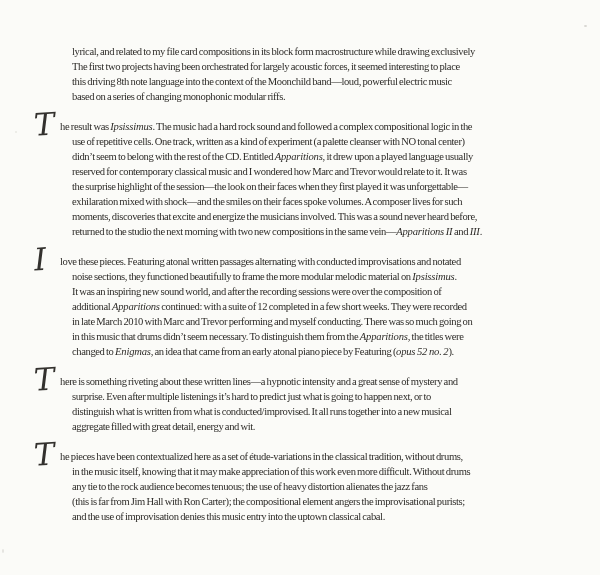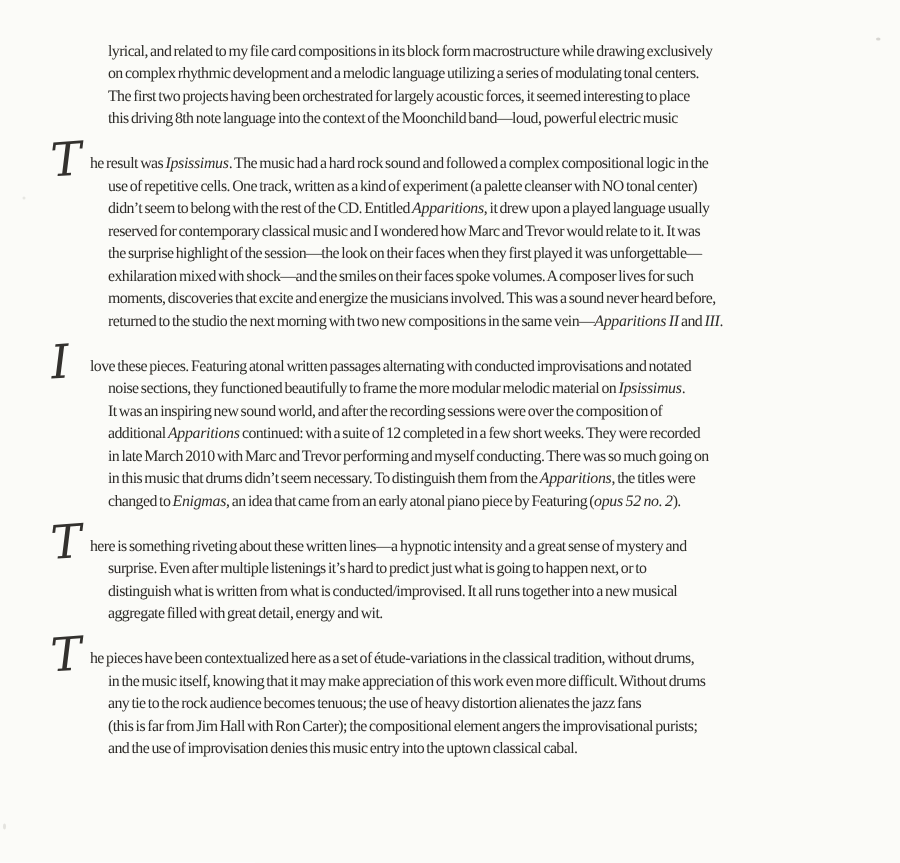--- a/index.html
+++ b/index.html
@@ -11,21 +11,21 @@
   }
   .page {
     position: relative;
     width: 600px;
     height: 575px;
     background: #fbfbf8;
     font-family: "Liberation Serif", serif;
   }
   .content {
     position: absolute;
-    top: 27px;
+    top: 44px;
     left: 72px;
     width: 470px;
   }
   .paragraph {
     position: relative;
     margin: 0 0 15px 0;
   }
   .line {
     font-size: 10.6px;
     line-height: 15px;
@@ -65,23 +65,23 @@
 </head>
 <body>
 
 <main class="page">
   <div class="speck s1"></div>
   <div class="speck s2"></div>
   <div class="speck s3"></div>
   <div class="content">
       <div class="paragraph">
         <div class="line"><span>lyrical, and related to my file card compositions in its block form macrostructure while drawing exclusively</span></div>
-        <div class="line"><span>on complex rhythmic development and a melodic language utilizing a series of modulating tonal centers.</span></div>
         <div class="line"><span>The first two projects having been orchestrated for largely acoustic forces, it seemed interesting to place</span></div>
         <div class="line"><span>this driving 8th note language into the context of the Moonchild band—loud, powerful electric music</span></div>
+        <div class="line"><span>based on a series of changing monophonic modular riffs.</span></div>
       </div>
       <div class="paragraph">
         <span class="drop-cap">T</span>
         <div class="line first-line"><span>he result was </span><em>Ipsissimus</em><span>. The music had a hard rock sound and followed a complex compositional logic in the</span></div>
         <div class="line"><span>use of repetitive cells. One track, written as a kind of experiment (a palette cleanser with NO tonal center)</span></div>
         <div class="line"><span>didn’t seem to belong with the rest of the CD. Entitled </span><em>Apparitions</em><span>, it drew upon a played language usually</span></div>
         <div class="line"><span>reserved for contemporary classical music and I wondered how Marc and Trevor would relate to it. It was</span></div>
         <div class="line"><span>the surprise highlight of the session—the look on their faces when they first played it was unforgettable—</span></div>
         <div class="line"><span>exhilaration mixed with shock—and the smiles on their faces spoke volumes. A composer lives for such</span></div>
         <div class="line"><span>moments, discoveries that excite and energize the musicians involved. This was a sound never heard before,</span></div>

